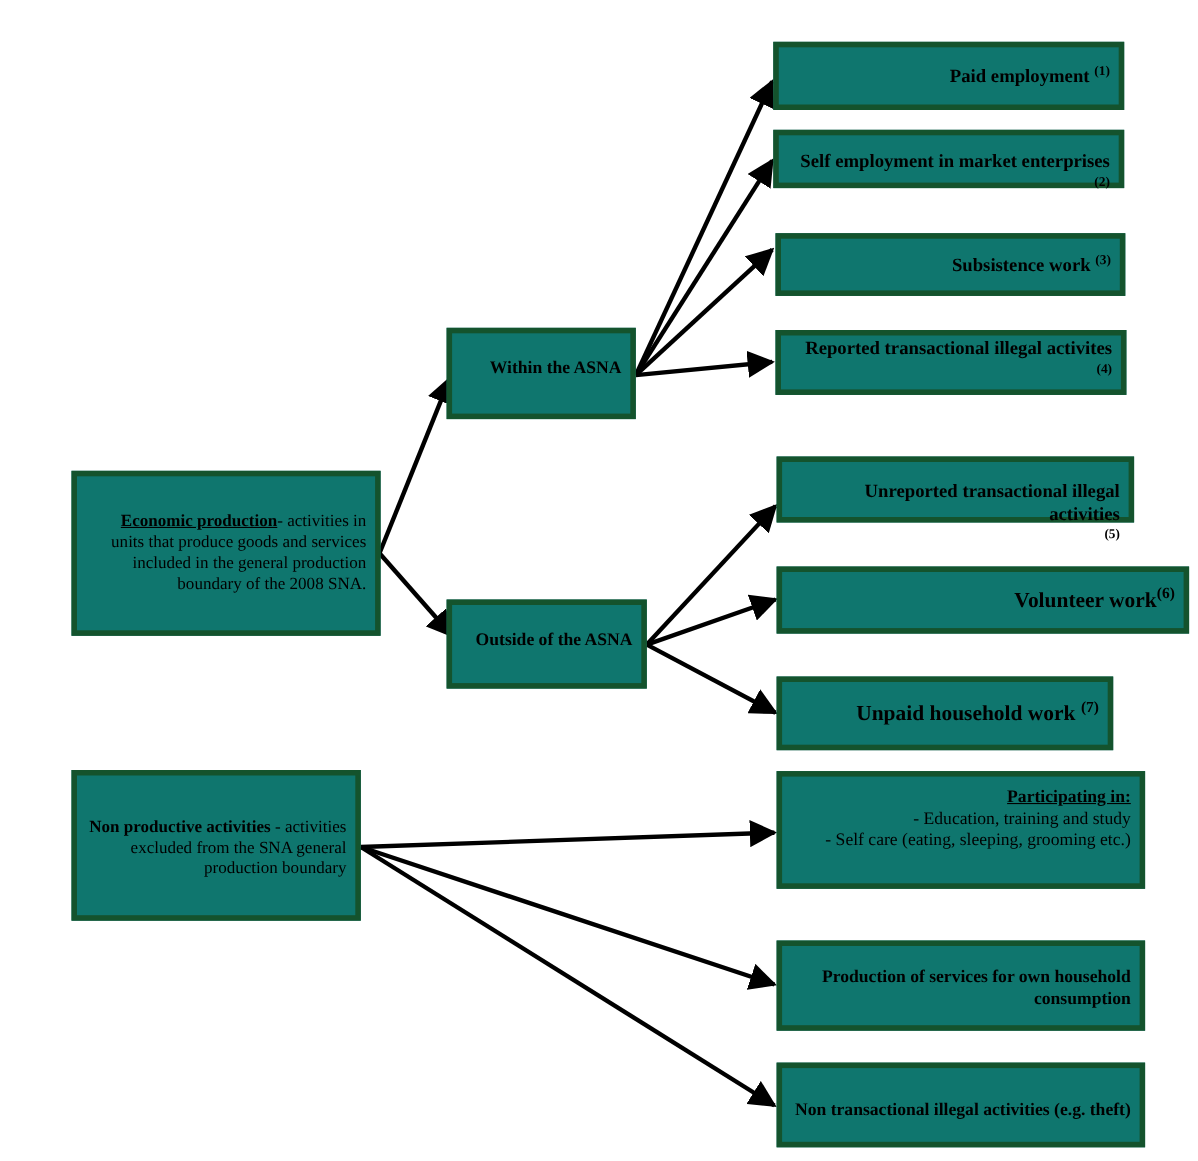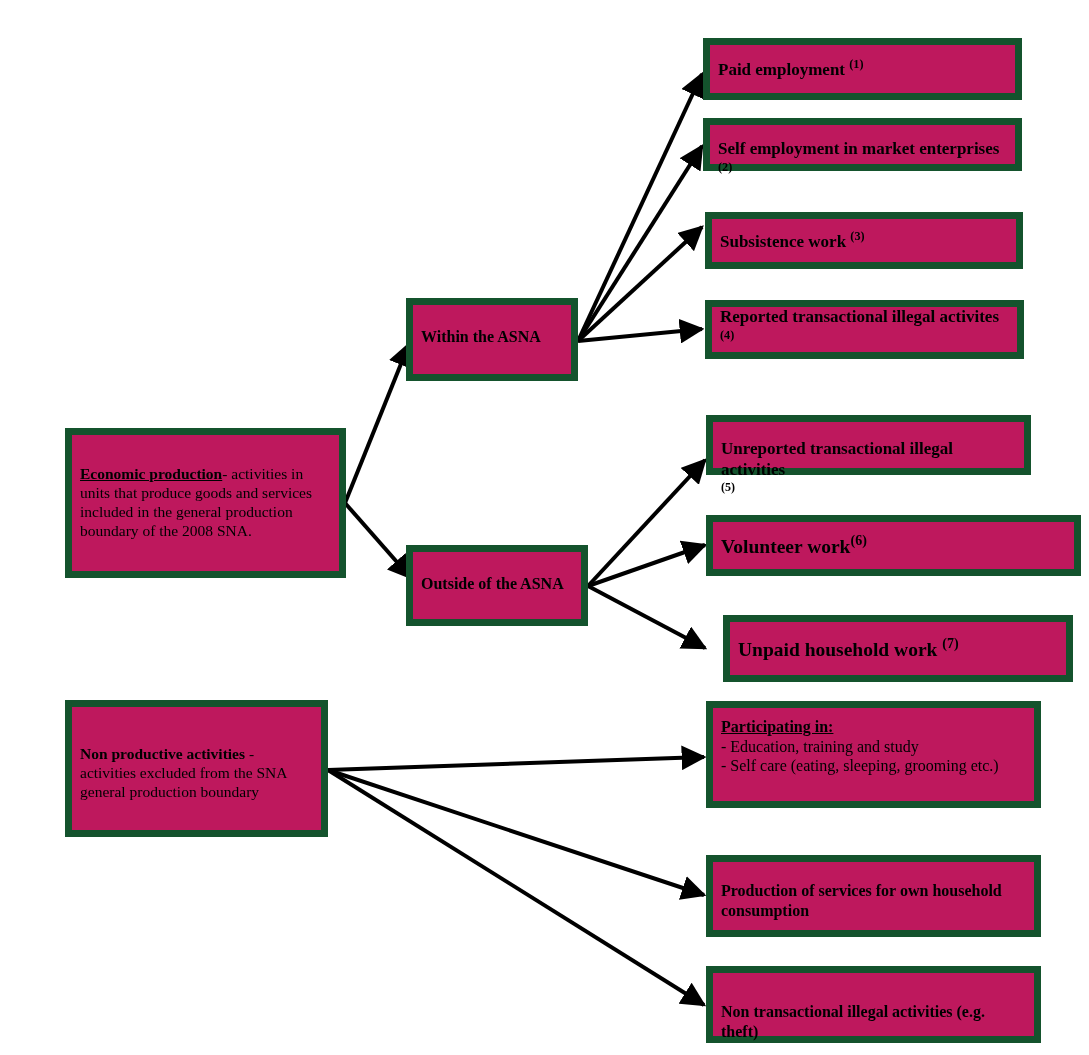--- a/index.html
+++ b/index.html
@@ -9,26 +9,26 @@
     font-family:"Liberation Serif", serif;
     color:#000;
     position:relative;
     overflow:hidden;
   }
   #canvas{position:absolute;inset:0;width:1089px;height:1055px;}
   #arrows{position:absolute;left:0;top:0;width:1089px;height:1055px;}
   .node{
     position:absolute;
     box-sizing:border-box;
-    border:7px solid #14532d;
-    background:#be185d;
+    border:5px solid #14532d;
+    background:#0f766e;
     display:flex;
     align-items:center;
     justify-content:center;
-    text-align:left;
+    text-align:right;
     z-index:2;
   }
   .node .txt{
     display:block;
     width:100%;
     padding:0 8px;
     box-sizing:border-box;
     line-height:1.22;
   }
   .b{font-weight:bold;}
@@ -115,21 +115,21 @@
         <span class="ln">Unreported transactional illegal activities</span>
         <span class="ln sup" style="font-size:12px;">(5)</span>
       </span>
     </span>
   </div>
 
   <div class="node" style="left:706px;top:515px;width:375px;height:61px;">
     <span class="txt fs19 b"><span>Volunteer work</span><span class="sup">(6)</span></span>
   </div>
 
-  <div class="node" style="left:706px;top:615px;width:350px;height:67px;margin-left:17px;">
+  <div class="node" style="left:706px;top:615px;width:306px;height:67px;">
     <span class="txt fs19 b"><span>Unpaid household work</span> <span class="sup">(7)</span></span>
   </div>
 
   <div class="node" style="left:706px;top:701px;width:335px;height:107px;align-items:flex-start;padding-top:9px;">
     <span class="txt fs16">
       <span class="lines">
         <span class="ln bu">Participating in:</span>
         <span class="ln reg">- Education, training and study</span>
         <span class="ln reg">- Self care (eating, sleeping, grooming etc.)</span>
       </span>

